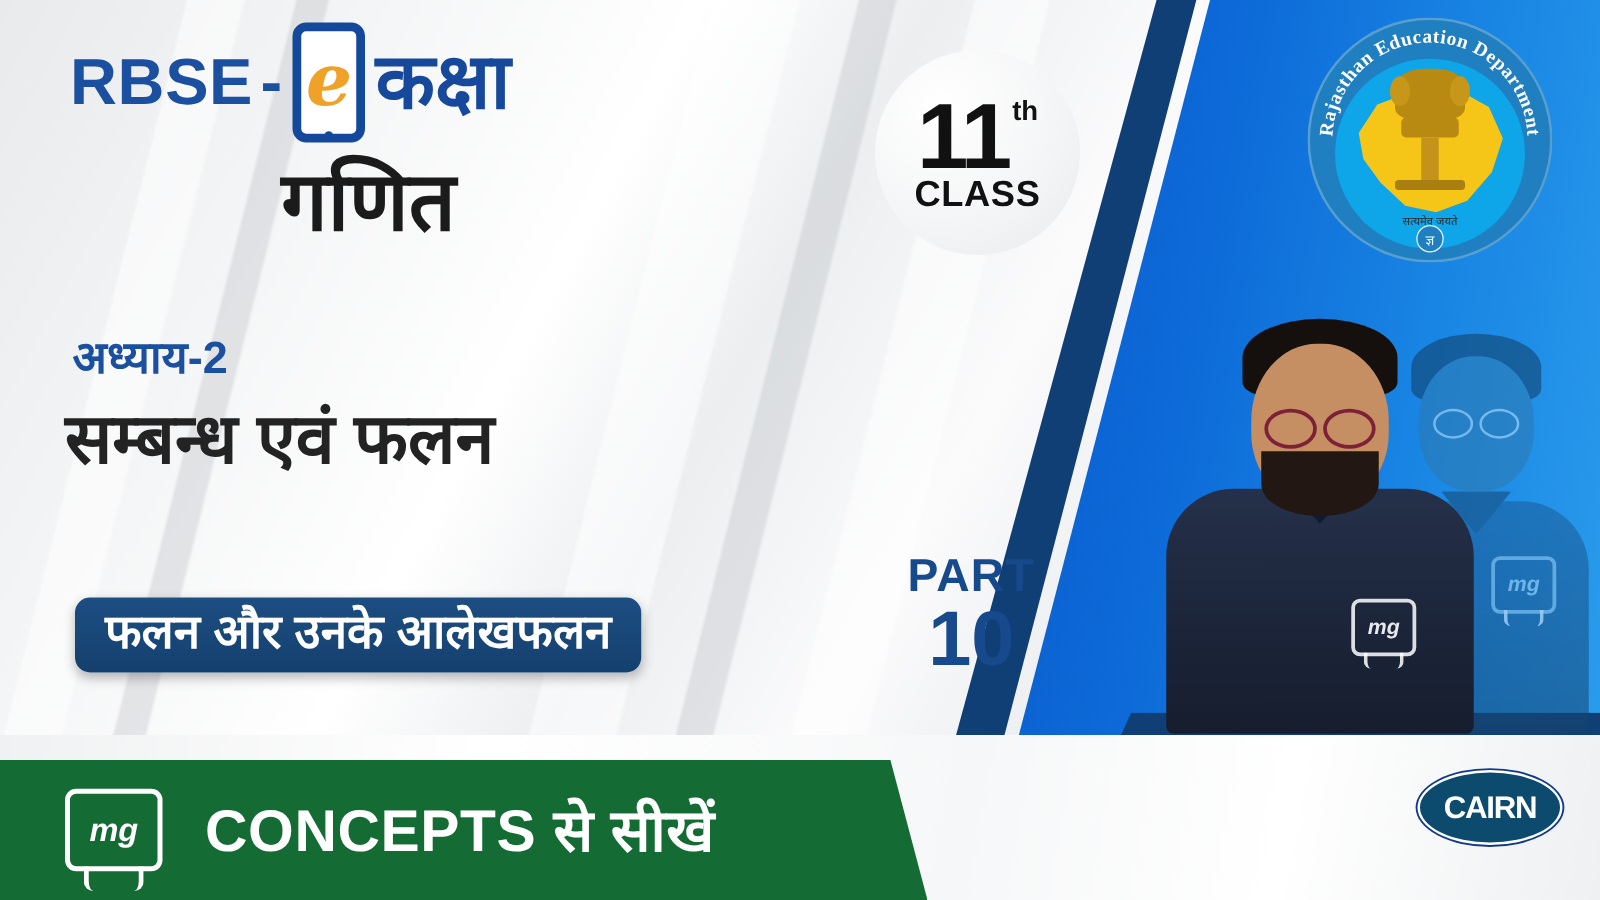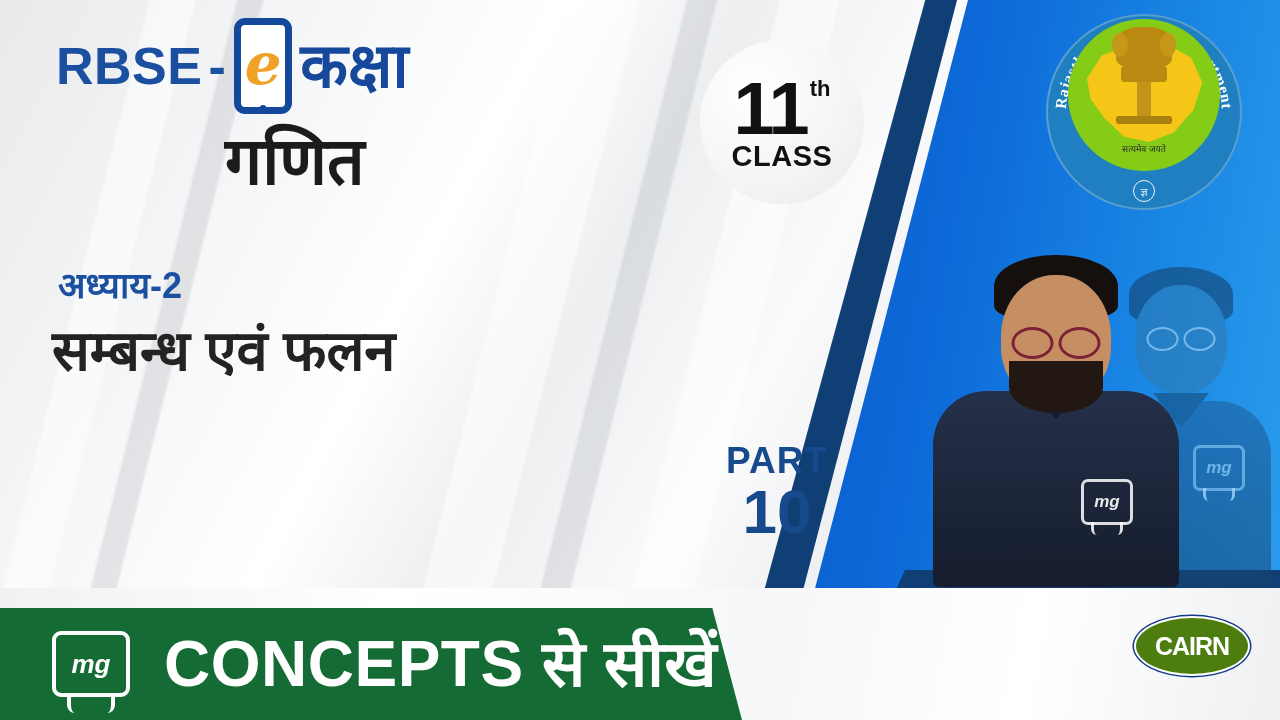--- a/index.html
+++ b/index.html
@@ -41,22 +41,22 @@
     background:radial-gradient(circle at 32% 28%,#ffffff 0%,#f4f5f6 58%,#e7e9eb 100%);
     display:flex;flex-direction:column;align-items:center;justify-content:center;}
   .class-num-wrap{display:flex;align-items:flex-start;line-height:1;}
   .class-num{font-size:74px;font-weight:bold;color:#111;letter-spacing:-2px;}
   .class-sup{font-size:22px;font-weight:bold;color:#111;margin-top:6px;margin-left:2px;}
   .class-word{font-size:29px;font-weight:bold;color:#111;letter-spacing:.5px;margin-top:-6px;}
 
   
   .seal{position:absolute;left:1046px;top:14px;width:196px;height:196px;border-radius:50%;
     background:#1f7fc0;box-shadow:0 0 0 2px rgba(255,255,255,.25) inset;}
-  .seal-inner{position:absolute;left:22px;top:5px;width:152px;height:152px;border-radius:50%;
-    background:#84cc16;overflow:hidden;}
+  .seal-inner{position:absolute;left:22px;top:33px;width:152px;height:152px;border-radius:50%;
+    background:#0ea5e9;overflow:hidden;}
   .seal-map{position:absolute;left:14px;top:22px;width:124px;height:104px;background:#f5c518;
     clip-path:polygon(4% 36%,16% 14%,34% 6%,52% 12%,70% 4%,88% 16%,97% 40%,90% 66%,74% 88%,54% 97%,34% 92%,18% 74%,7% 56%);}
   .seal-emblem{position:absolute;left:50%;top:8px;transform:translateX(-50%);width:62px;height:104px;
     display:flex;flex-direction:column;align-items:center;}
   .lion{width:56px;height:40px;background:#b98a12;border-radius:40% 40% 22% 22%;position:relative;}
   .lion::before,.lion::after{content:"";position:absolute;top:6px;width:16px;height:24px;background:#c7971a;border-radius:50%;}
   .lion::before{left:-4px}.lion::after{right:-4px}
   .pillar{width:14px;height:34px;background:#c49319;}
   .abacus{width:46px;height:16px;background:#b98a12;border-radius:4px;margin-top:-1px;}
   .base{width:56px;height:8px;background:#a87f10;border-radius:3px;}
@@ -99,32 +99,32 @@
 
   
   .footer-white{position:absolute;left:0;bottom:0;width:1280px;height:132px;
     background:linear-gradient(100deg,#f0f1f2 0%,#ffffff 30%,#f6f7f8 60%,#ffffff 80%,#eef0f1 100%);}
   .green-banner{position:absolute;left:0;bottom:0;width:742px;height:112px;background:#146B34;
     clip-path:polygon(0 0,96.0% 0,100% 100%,0 100%);display:flex;align-items:center;}
   .mg-logo{position:relative;margin-left:52px;width:70px;height:58px;border:4px solid #fff;border-radius:9px;
     display:flex;align-items:center;justify-content:center;color:#fff;font-size:26px;font-style:italic;font-weight:bold;}
   .mg-logo::after{content:"";position:absolute;bottom:-20px;left:50%;transform:translateX(-50%);
     width:40px;height:20px;border-left:4px solid #fff;border-right:4px solid #fff;border-radius:0 0 8px 8px;}
-  .concepts{margin-left:34px;color:#fff;font-size:64px;font-weight:bold;letter-spacing:.5px;line-height:1;}
+  .concepts{margin-left:34px;color:#fff;font-size:47px;font-weight:bold;letter-spacing:.5px;line-height:1;}
   .concepts .hi{font-weight:bold;}
 
   .vedanta{position:absolute;left:800px;bottom:28px;display:flex;align-items:center;}
   .globe{width:66px;height:66px;border-radius:50%;overflow:hidden;position:relative;background:#fff;}
   .globe-svg{position:absolute;inset:0;}
   .vd-text{margin-left:10px;line-height:1;}
   .vd-name{font-size:45px;font-weight:bold;color:#17509c;letter-spacing:-1px;}
   .vd-tag{font-size:17px;font-weight:bold;color:#5cb531;margin-top:2px;margin-left:52px;}
 
   .cairn{position:absolute;left:1134px;bottom:44px;width:112px;height:56px;border-radius:50%;
-    background:#4d7c0f;border:2px solid #fff;box-shadow:0 0 0 1.5px #10398c;
+    background:#0c4a6e;border:2px solid #fff;box-shadow:0 0 0 1.5px #10398c;
     display:flex;align-items:center;justify-content:center;}
   .cairn span{color:#fff;font-size:25px;font-weight:bold;letter-spacing:-1px;}
 </style>
 </head>
 <body>
 
 <div id="stage">
 
   <div class="bg-white"></div>
   <div class="streak" style="left:60px;top:-40px;width:46px;height:800px;"></div>
@@ -199,20 +199,21 @@
         <div class="pillar"></div>
         <div class="base"></div>
       </div>
       <div class="seal-motto">सत्यमेव जयते</div>
     </div>
     <div class="seal-badge">ज्ञ</div>
   </div>
 
   <div class="chapter-no">अध्याय-2</div>
   <div class="chapter-title">सम्बन्ध एवं फलन</div>
+  <div class="topic-pill">फलन और उनके आलेखफलन</div>
 
   <div class="part-block">
     <div class="part-word">PART</div>
     <div class="part-num">10</div>
   </div>
 
   <div class="footer-white"></div>
   <div class="green-banner">
     <div class="mg-logo">mg</div>
     <div class="concepts">

